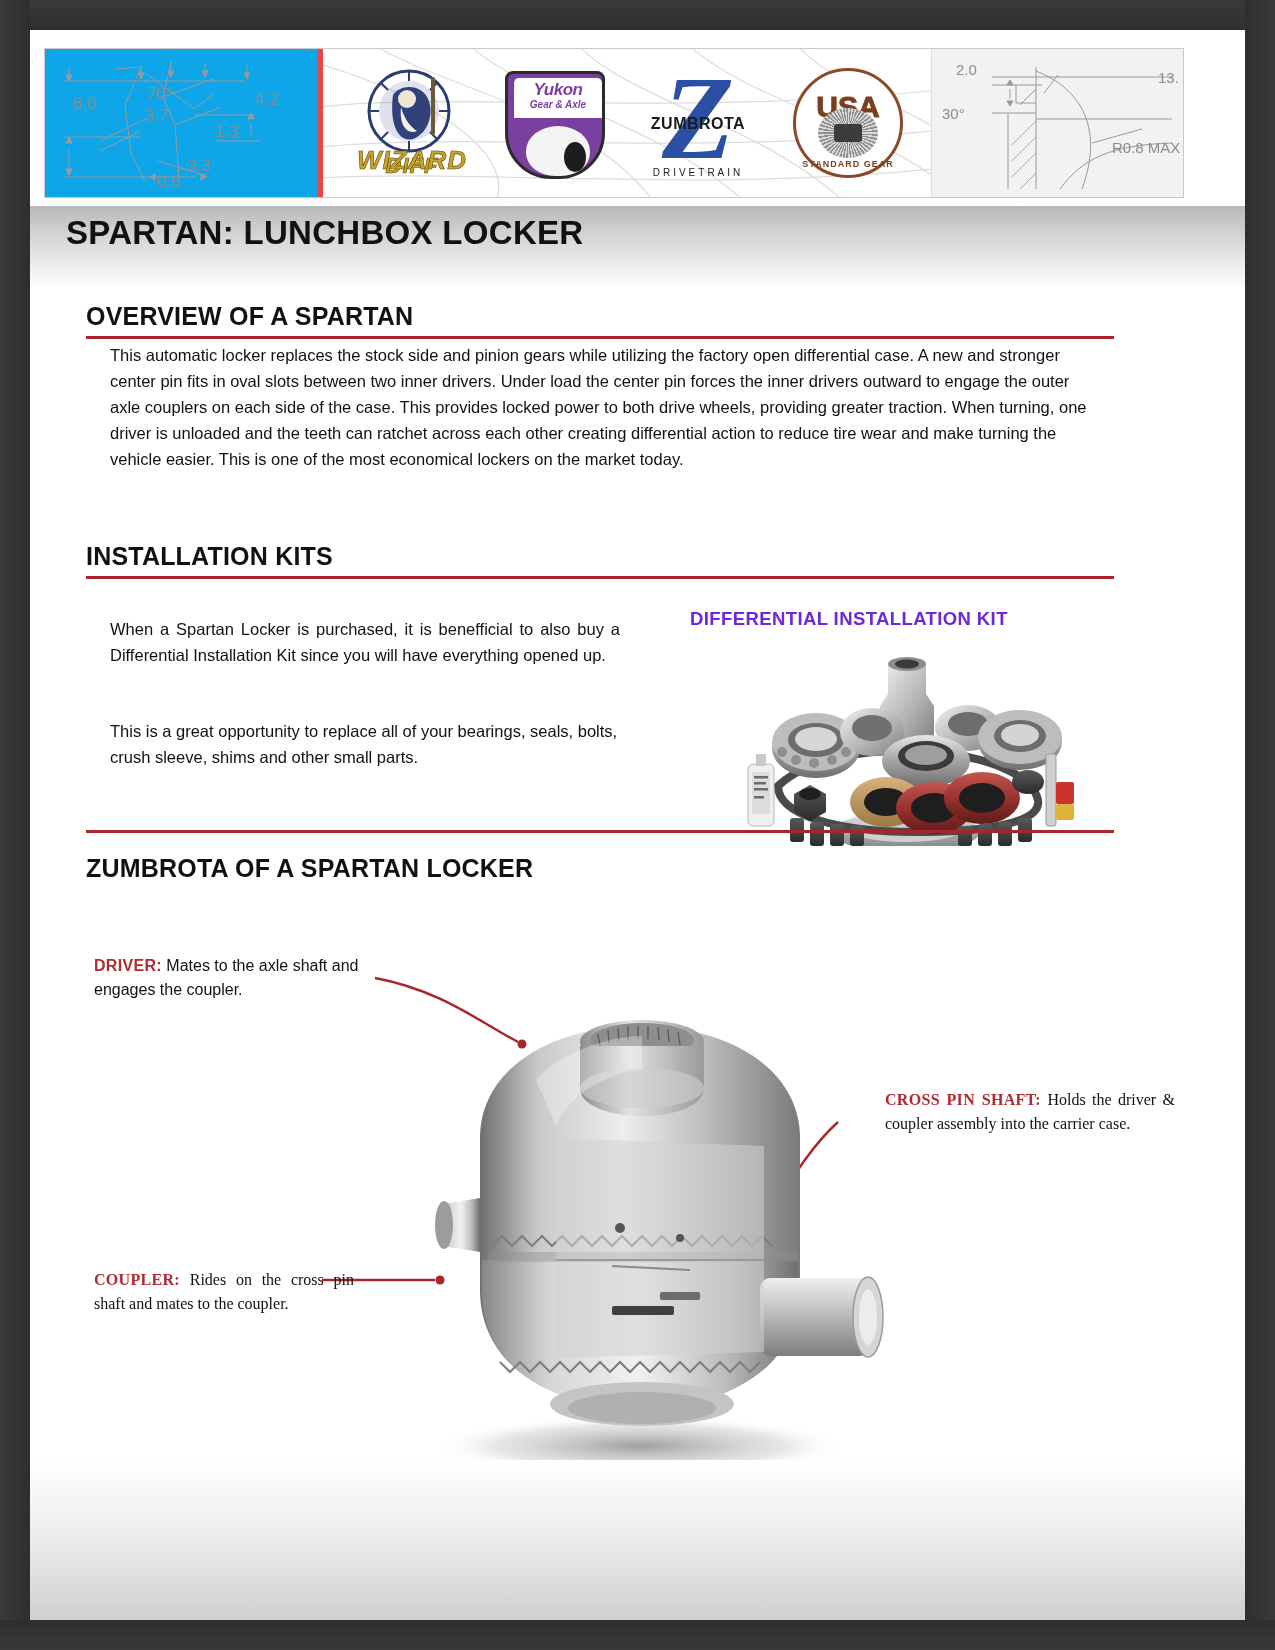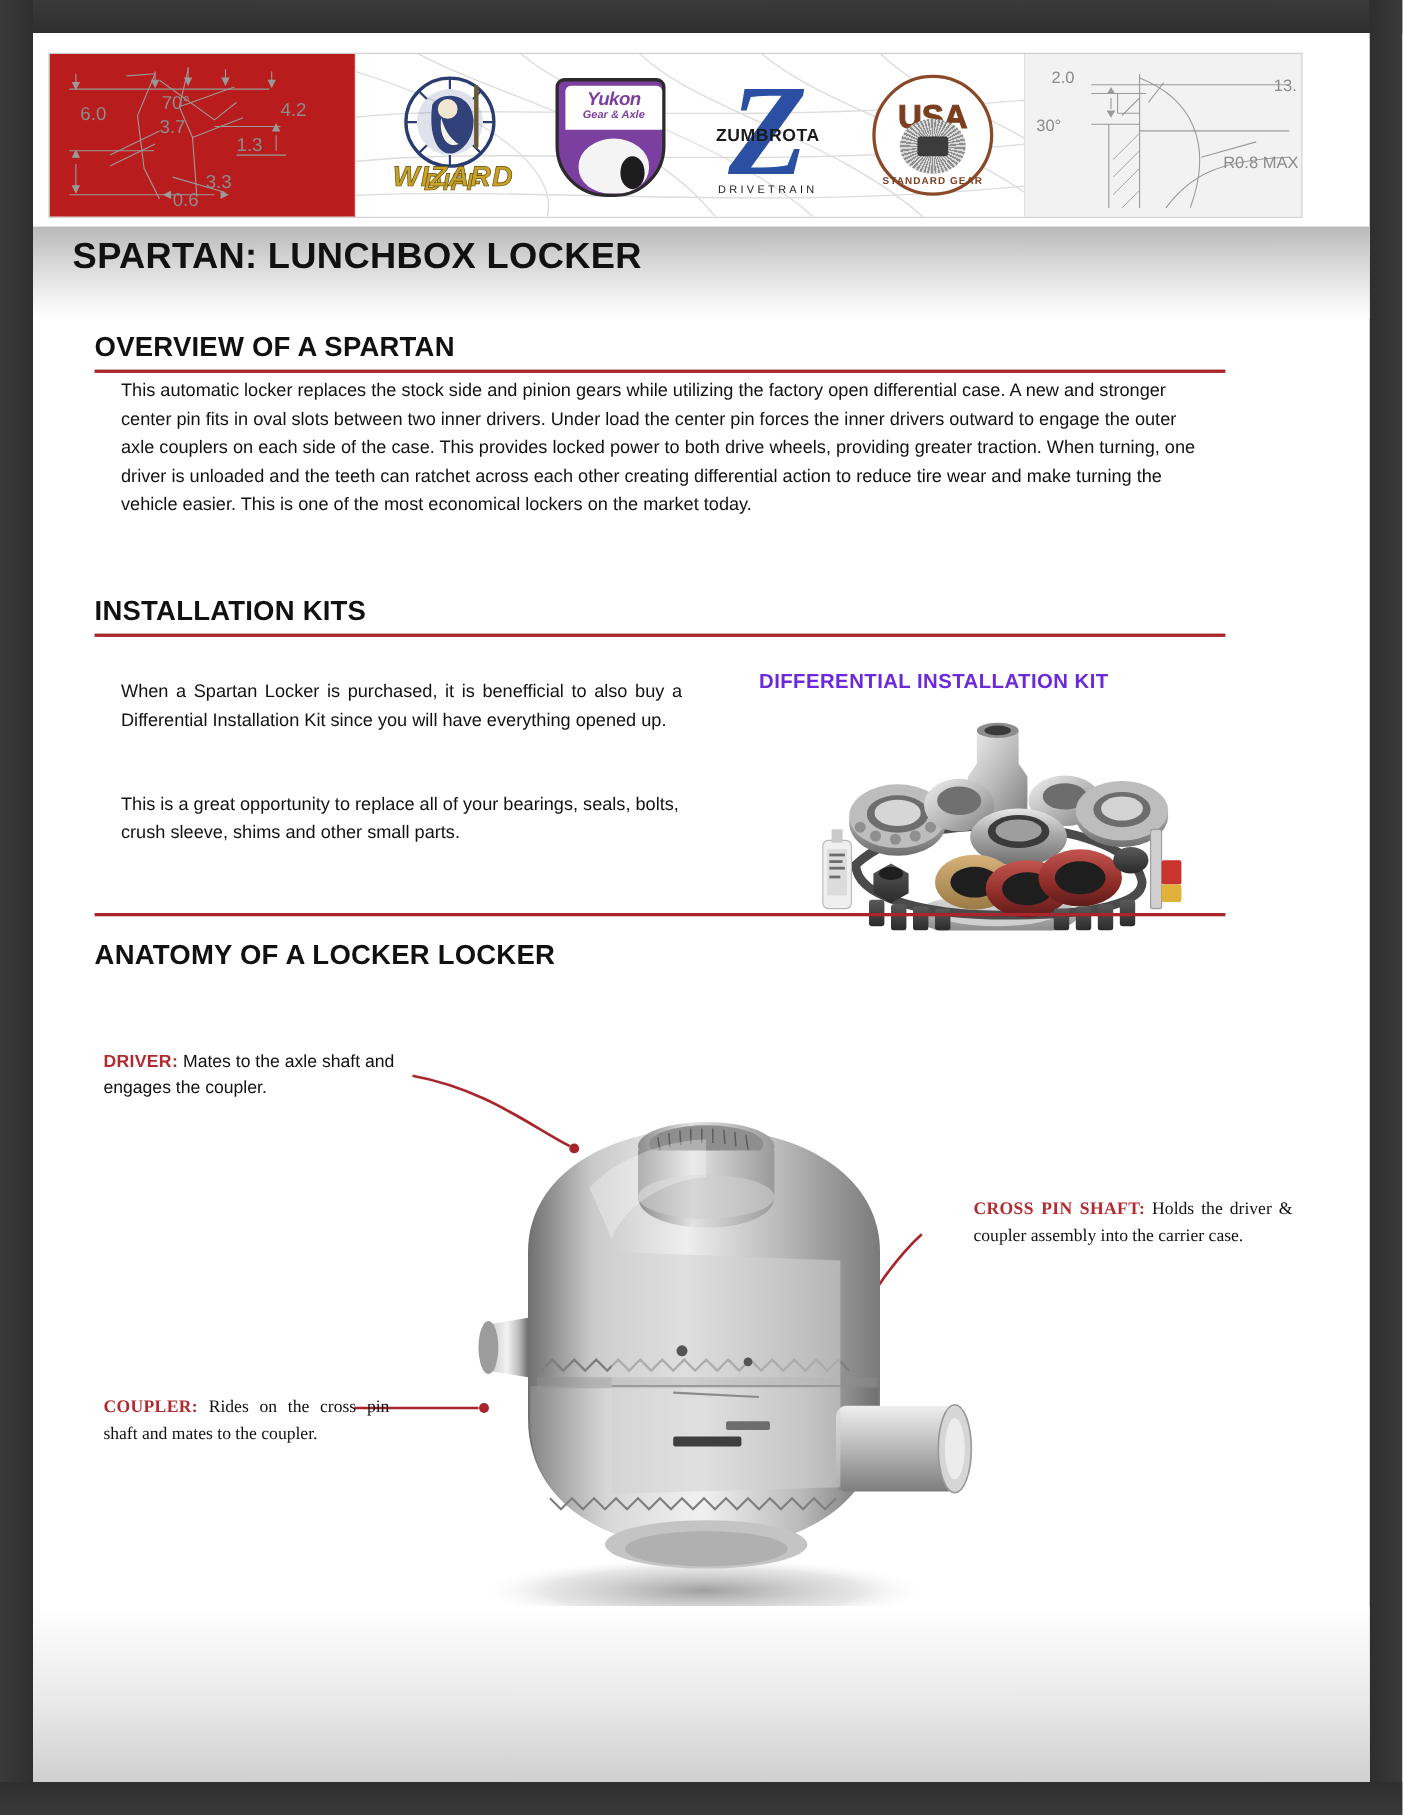--- a/index.html
+++ b/index.html
@@ -31,21 +31,21 @@
 
   
   #banner {
     position:absolute; left:14px; top:18px; width:1140px; height:150px;
     background:#fdfdfd;
     border:1px solid #c9c9c9;
     overflow:hidden;
     display:flex;
   }
   .banner-panel { position:relative; height:100%; }
-  .bp-left  { width:278px; background:#b91c1c; border-right:1px solid #ef4444; }
+  .bp-left  { width:278px; background:#0ea5e9; border-right:6px solid #ef4444; }
   .bp-mid   { flex:1; background:#ffffff; }
   .bp-right { width:252px; background:#f2f2f2; border-left:1px solid #dedede; }
 
   .bp-left svg, .bp-right svg { position:absolute; left:0; top:0; }
 
   
   .logos { position:absolute; left:0; top:0; width:100%; height:100%;
       display:flex; align-items:center; justify-content:center; gap:26px; }
 
   .logo { position:relative; }
@@ -433,21 +433,21 @@
 
         <g>
           <rect x="326" y="118" width="10" height="72" rx="2" fill="#cfcfcf" stroke="#9a9a9a"></rect>
           <rect x="336" y="146" width="18" height="22" rx="2" fill="#c9342f"></rect>
           <rect x="336" y="168" width="18" height="16" rx="2" fill="#e0b23a"></rect>
         </g>
       </svg>
     </div>
 
     <div class="rule" style="left:56px; top:800px; width:1028px;"></div>
-    <div class="sec-head" style="left:56px; top:824px;">ANATOMY OF A LOCKER LOCKER</div>
+    <div class="sec-head" style="left:56px; top:824px;">ZUMBROTA OF A SPARTAN LOCKER</div>
 
     <div id="anat-wrap">
 
       <svg id="leader-svg" width="1215" height="560" viewBox="0 0 1215 560">
         <g stroke="#a8252b" stroke-width="2.4" fill="none">
           <path d="M345 48 C410 60, 450 92, 488 112"></path>
           <path d="M808 192 C788 210, 760 246, 742 286"></path>
           <path d="M292 350 L405 350"></path>
         </g>
         <g fill="#a8252b">

